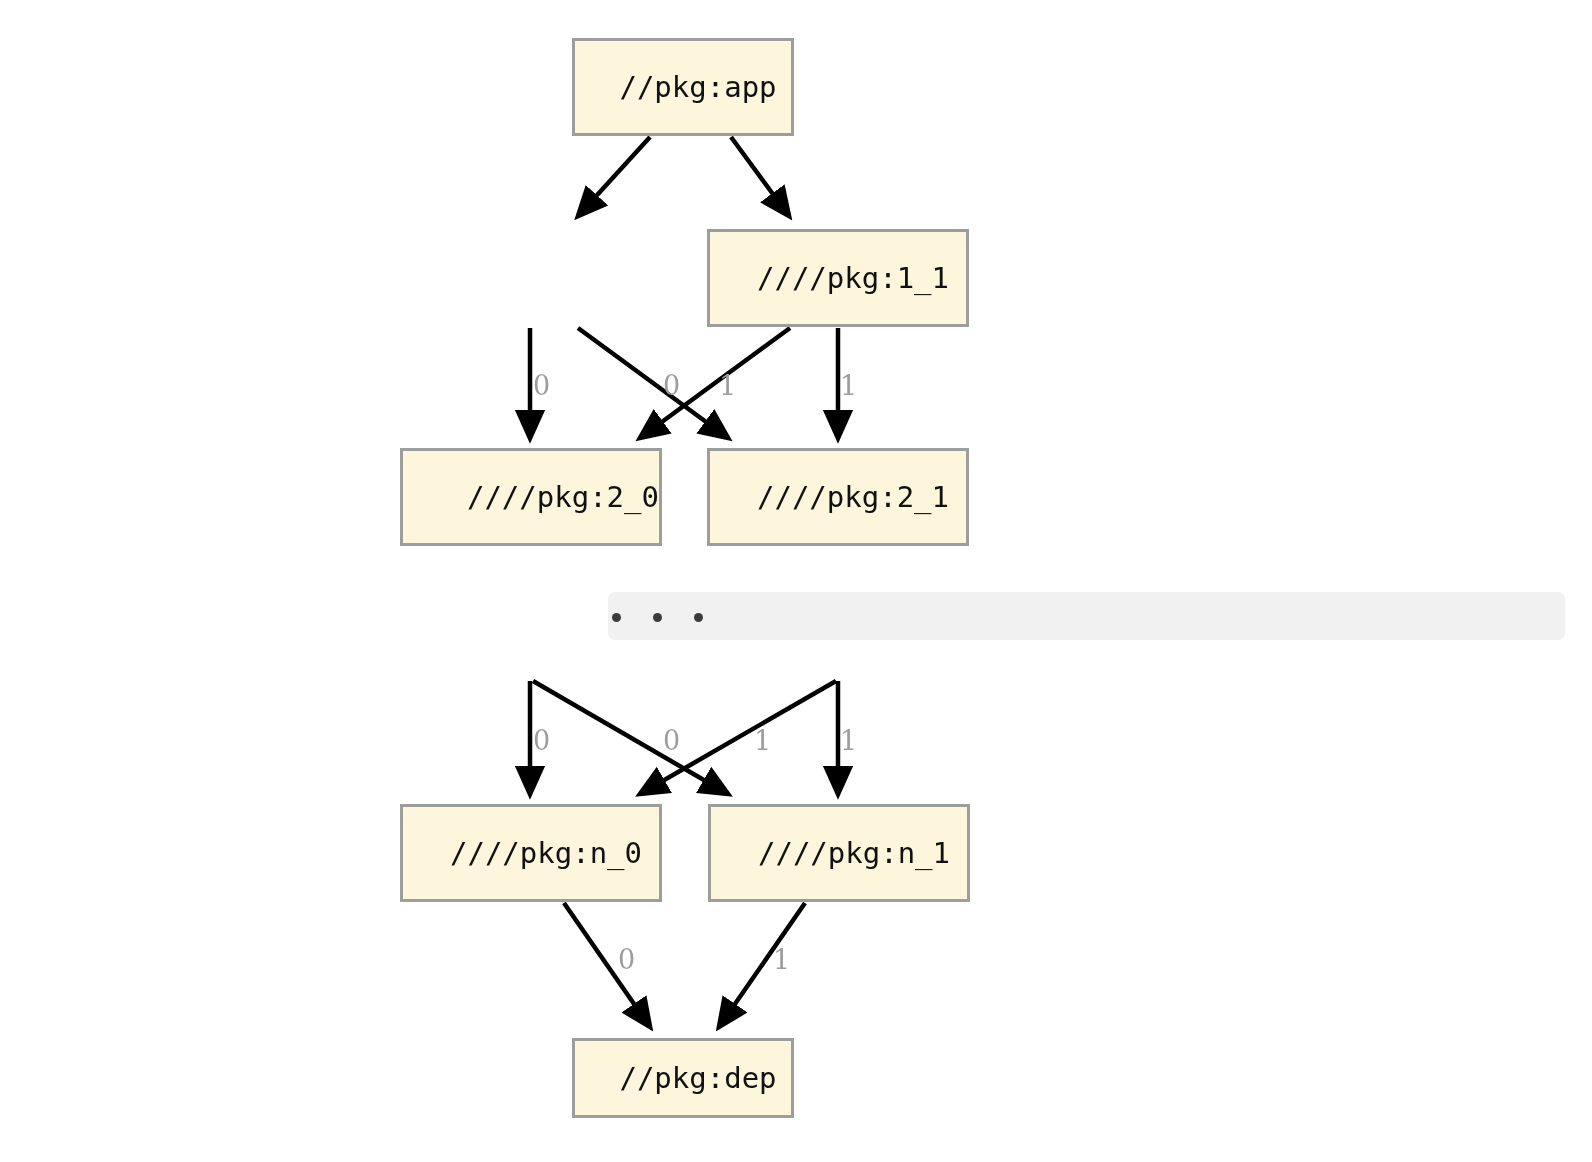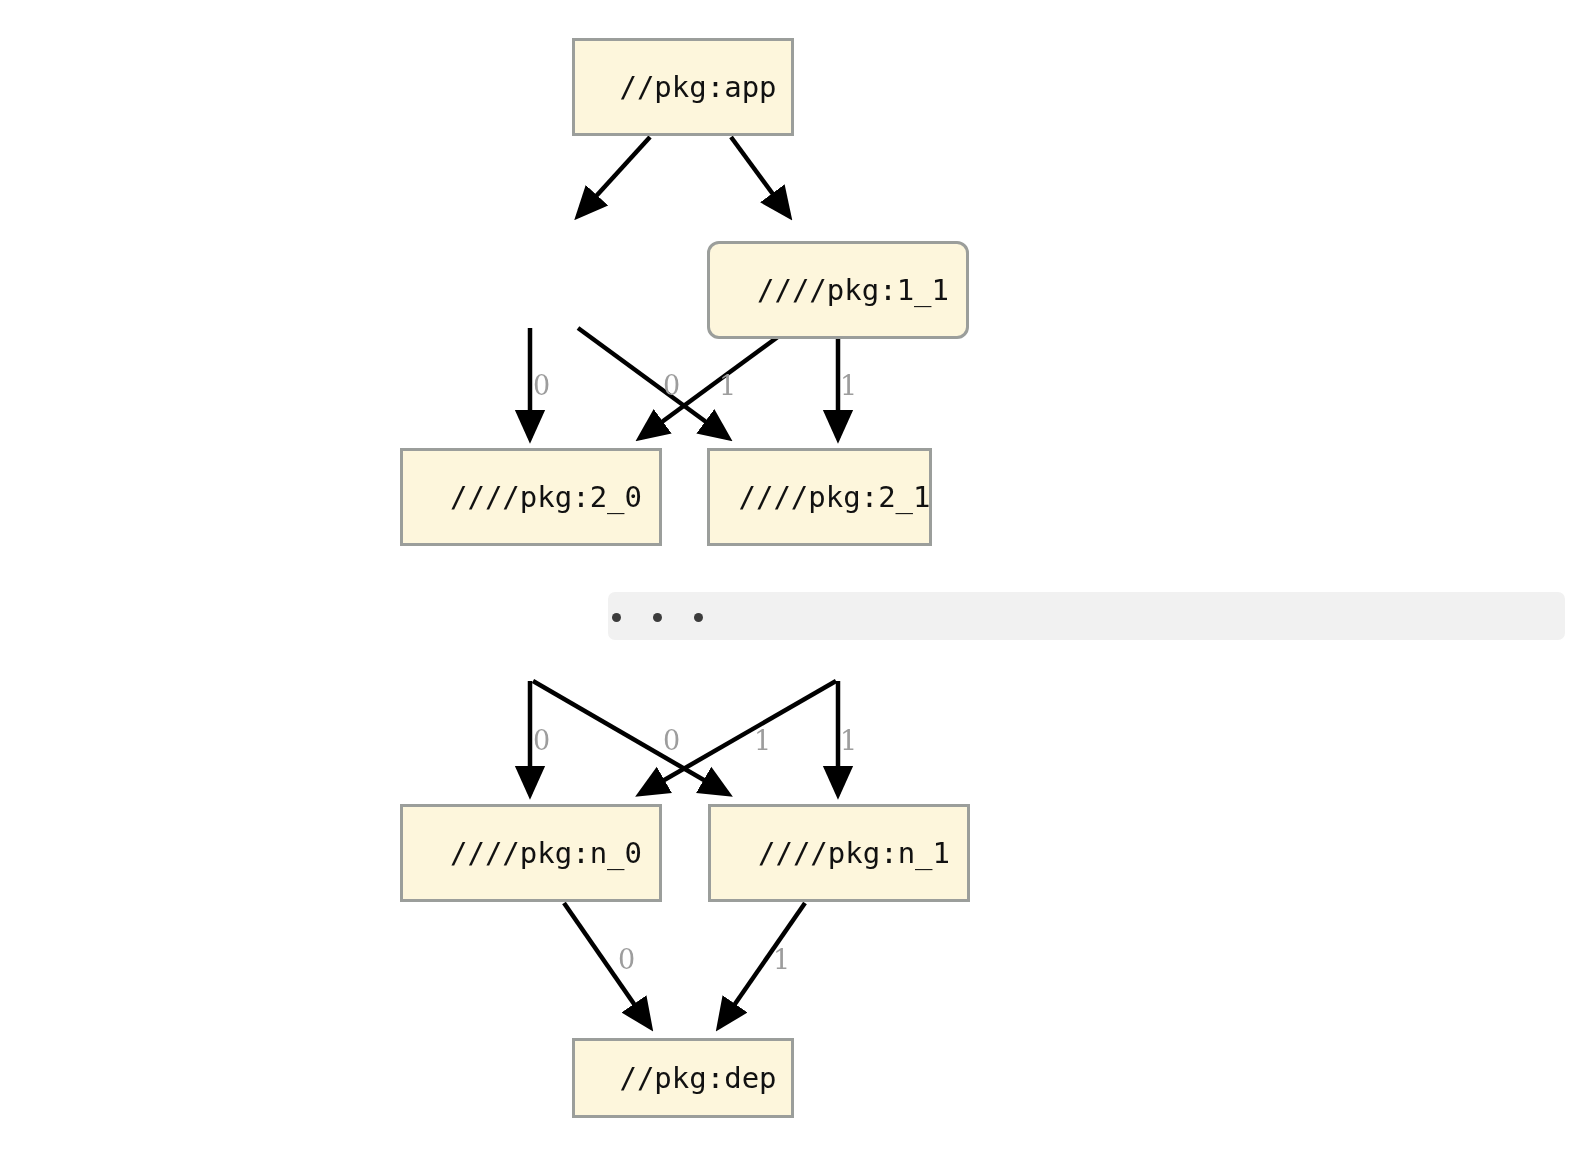--- a/index.html
+++ b/index.html
@@ -114,29 +114,29 @@
     <line x1="564" y1="903" x2="650" y2="1027" stroke="#000000" stroke-width="4.5" marker-end="url(#arrow)"></line>
 
     <line x1="805" y1="903" x2="719" y2="1027" stroke="#000000" stroke-width="4.5" marker-end="url(#arrow)"></line>
   </svg>
 
   <div class="node" style="left:572px; top:38px; width:222px; height:98px;">
     <span class="node-label">//pkg:app</span>
   </div>
 
 
-  <div class="node" style="left:707px; top:241px; width:262px; height:98px;border-radius:12px;">
+  <div class="node" style="left:707px; top:229px; width:262px; height:98px;">
     <span class="node-label">////pkg:1_1</span>
   </div>
 
-  <div class="node" style="left:400px; top:448px; width:262px; height:98px;">
+  <div class="node" style="left:400px; top:448px; width:262px; height:98px;justify-content:flex-end;">
     <span class="node-label">////pkg:2_0</span>
   </div>
 
-  <div class="node" style="left:707px; top:448px; width:225px; height:98px;">
+  <div class="node" style="left:707px; top:448px; width:262px; height:98px;">
     <span class="node-label">////pkg:2_1</span>
   </div>
 
   <div class="node" style="left:400px; top:804px; width:262px; height:98px;">
     <span class="node-label">////pkg:n_0</span>
   </div>
 
   <div class="node" style="left:708px; top:804px; width:262px; height:98px;">
     <span class="node-label">////pkg:n_1</span>
   </div>

